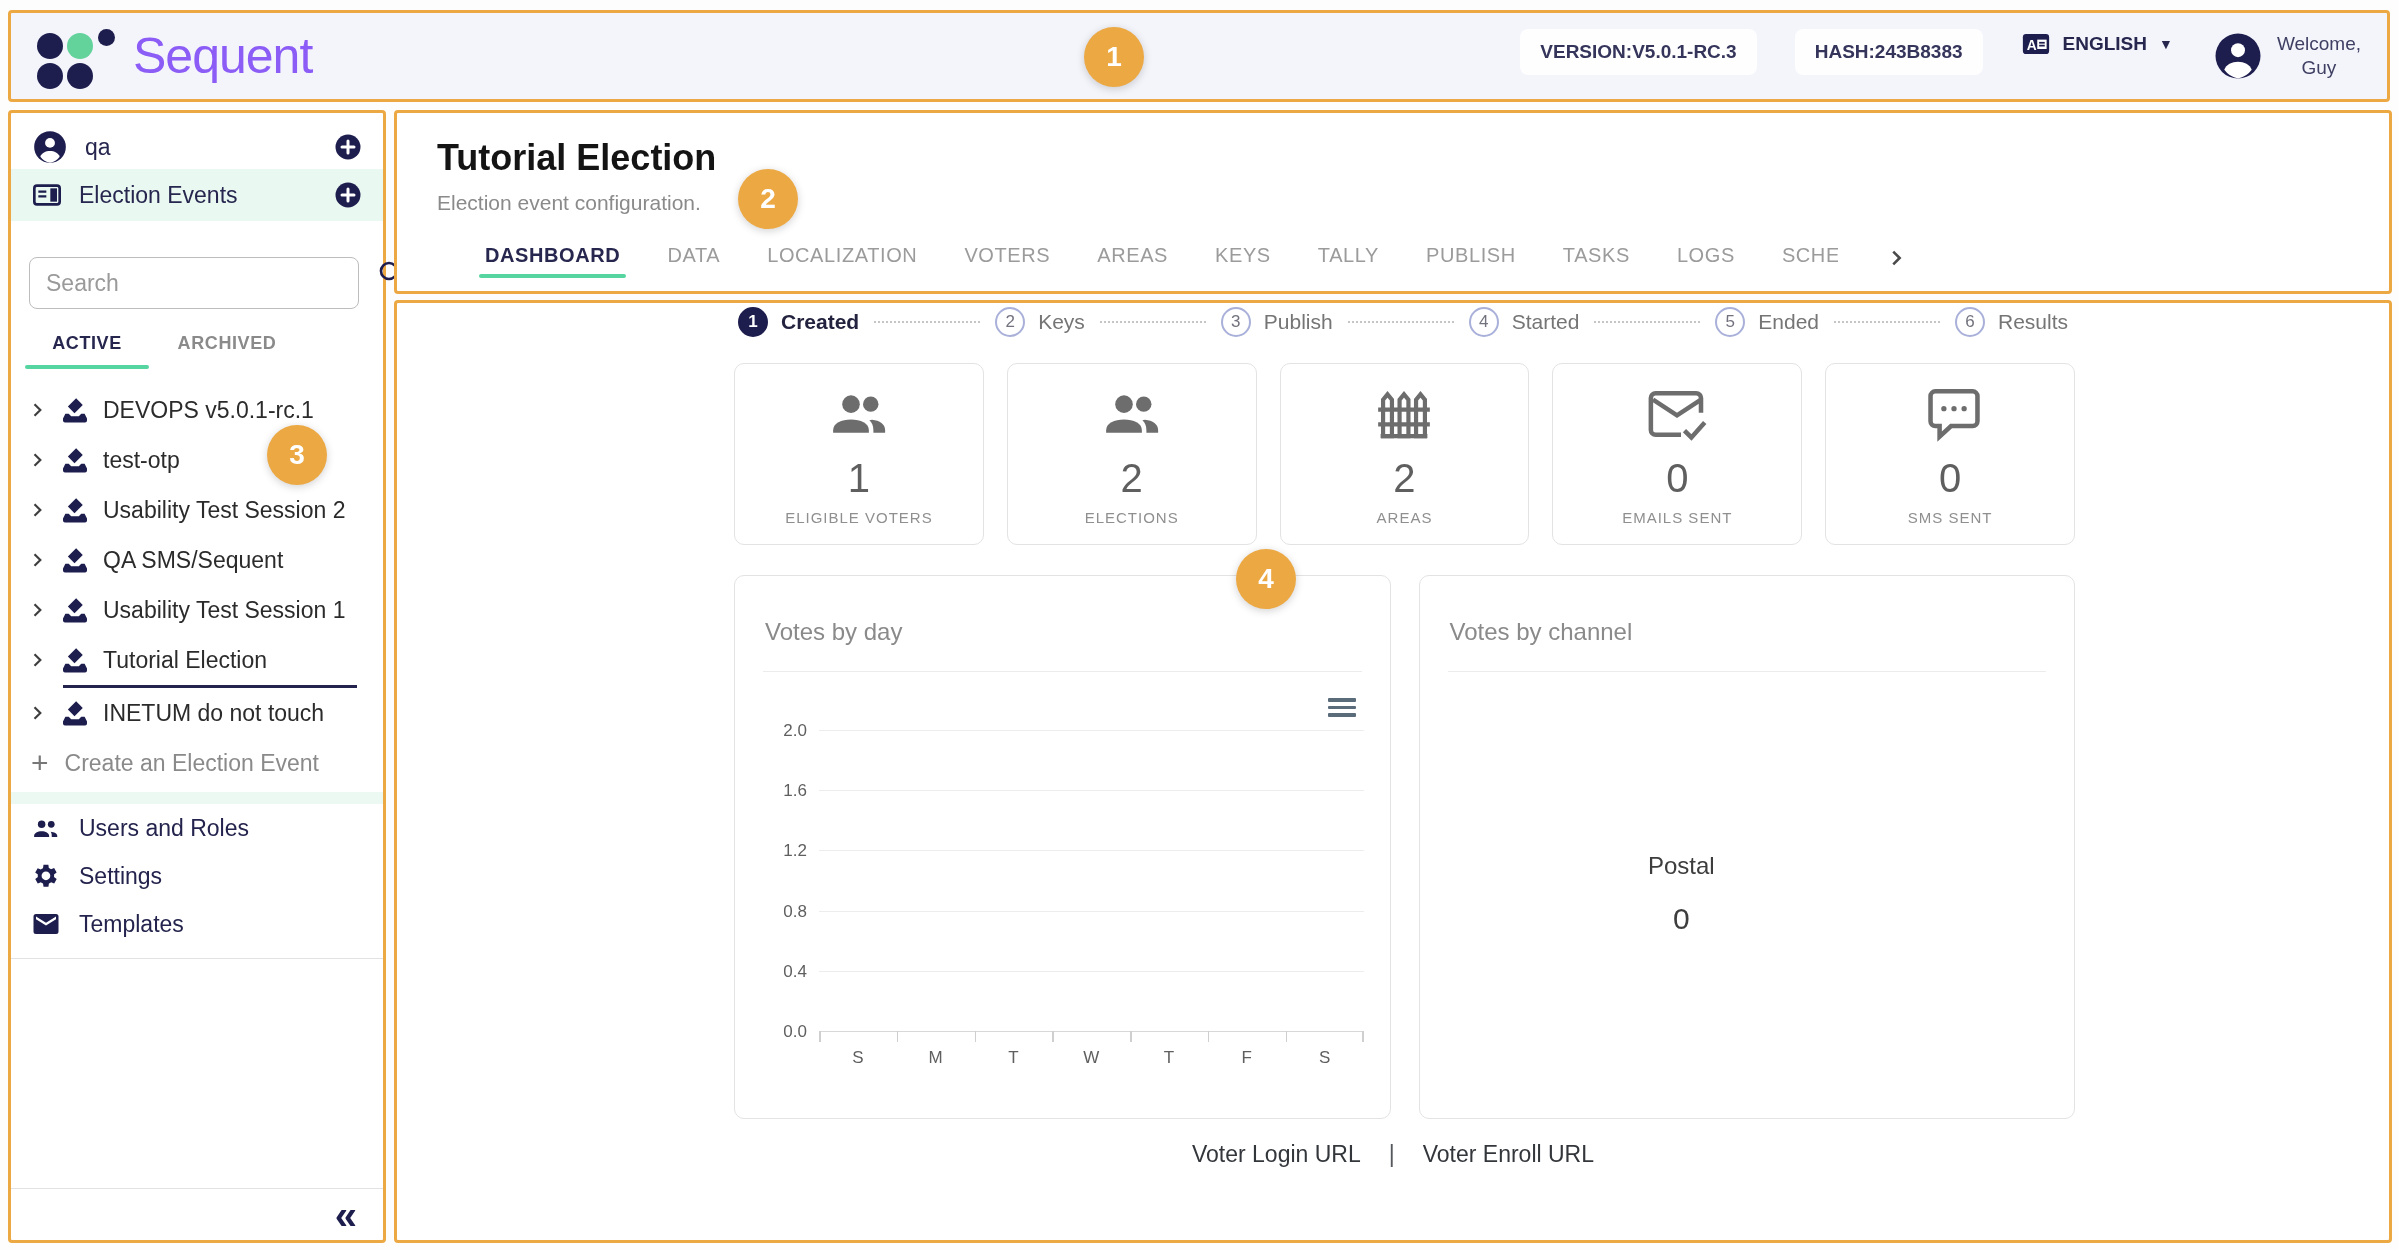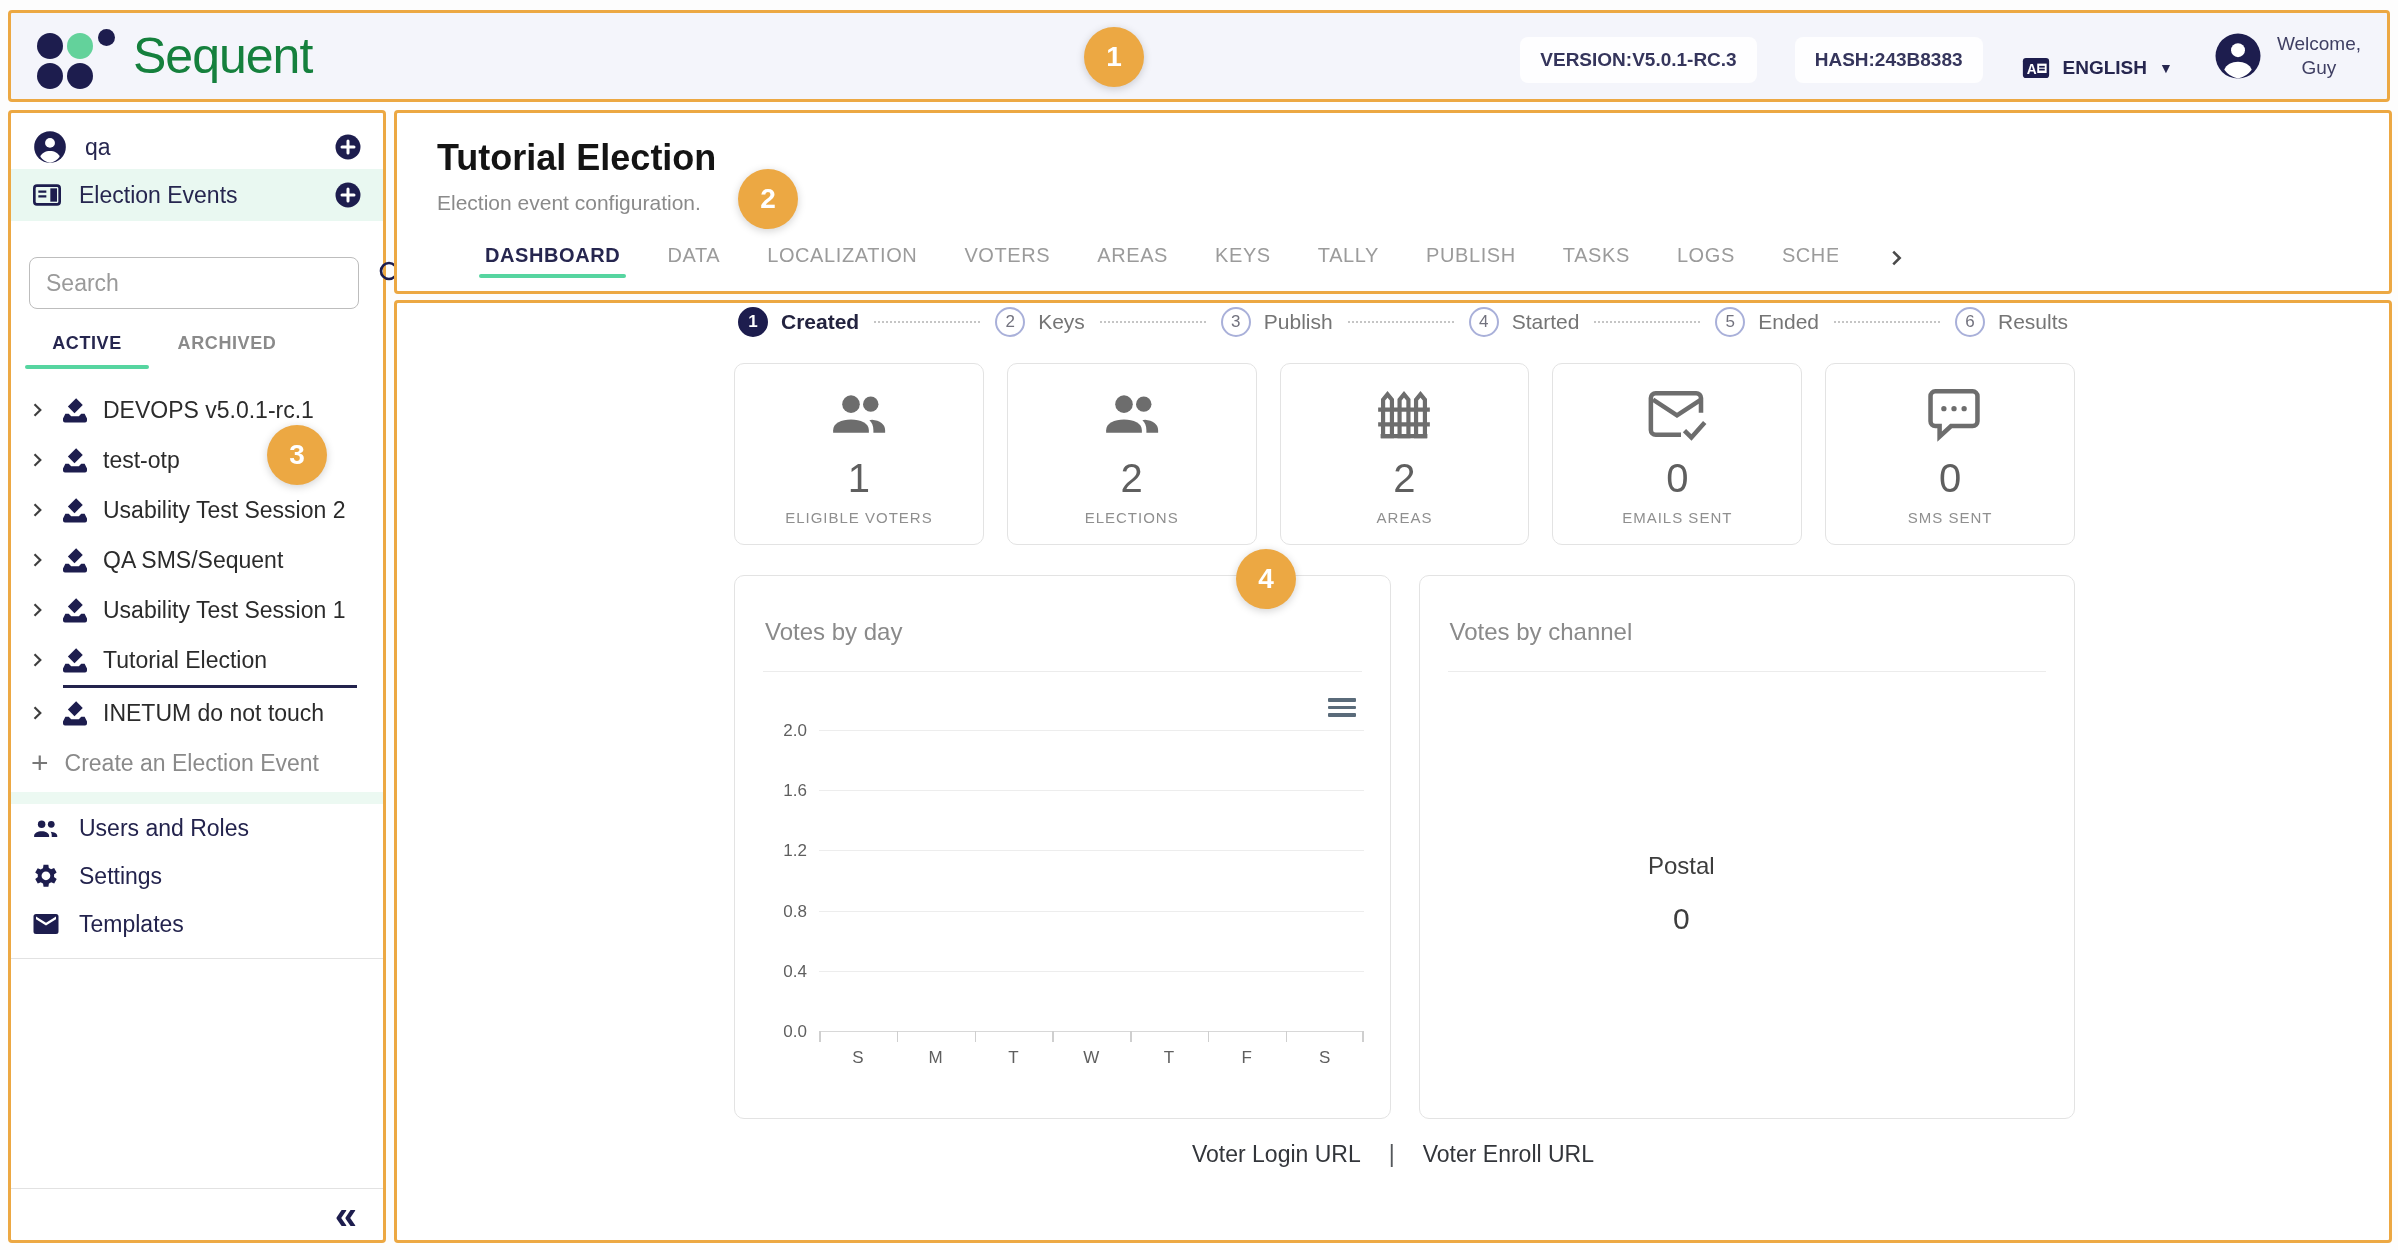--- a/index.html
+++ b/index.html
@@ -10,22 +10,22 @@
   
   #r1{left:8px;top:10px;width:2382px;height:92px;background:#F4F5FB;display:flex;align-items:center;padding:0 26px;}
   .logo{display:flex;align-items:center;}
   .logo-mark{position:relative;width:82px;height:64px;}
   .dot{position:absolute;border-radius:50%;background:#1D1D4E;}
   .d1{left:0;top:9px;width:26px;height:26px;}
   .d2{left:30px;top:9px;width:26px;height:26px;background:#63D29B;}
   .d3{left:61px;top:5px;width:17px;height:17px;}
   .d4{left:0;top:39px;width:26px;height:26px;}
   .d5{left:30px;top:39px;width:26px;height:26px;}
-  .brand{font-size:50px;font-weight:500;color:#15803d;letter-spacing:-1px;margin-left:14px;}
-  .tb-right{margin-left:auto;display:flex;align-items:flex-end;gap:38px;}
+  .brand{font-size:50px;font-weight:500;color:#8b5cf6;letter-spacing:-1px;margin-left:14px;}
+  .tb-right{margin-left:auto;display:flex;align-items:flex-start;gap:38px;}
   .chip{background:rgba(255,255,255,.85);border-radius:8px;padding:12px 20px;font-size:19px;font-weight:700;color:#35355C;}
   .lang{display:flex;align-items:center;gap:12px;font-size:19px;font-weight:700;color:#26264F;cursor:pointer;}
   .caret{font-size:14px;color:#26264F;}
   .user{display:flex;align-items:center;gap:12px;}
   .welcome{font-size:19px;color:#3F3F63;line-height:1.25;text-align:center;}
   svg{display:block;}
 
   
   #r3{left:8px;top:110px;width:378px;height:1133px;background:#fff;}
   .side-row{display:flex;align-items:center;padding:0 20px;gap:16px;}

